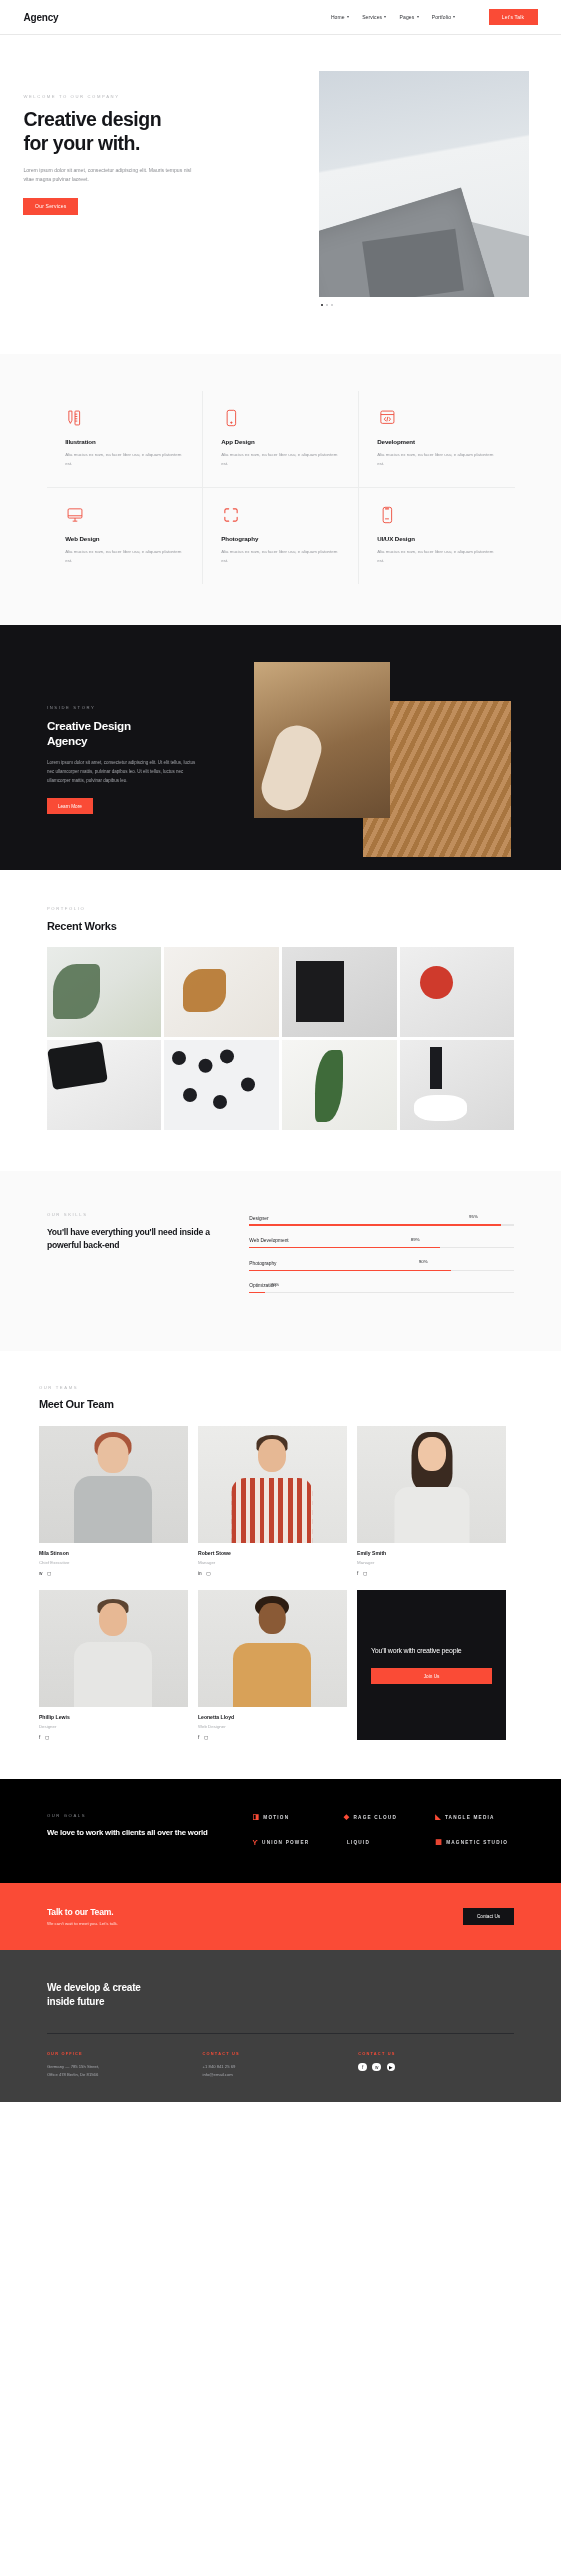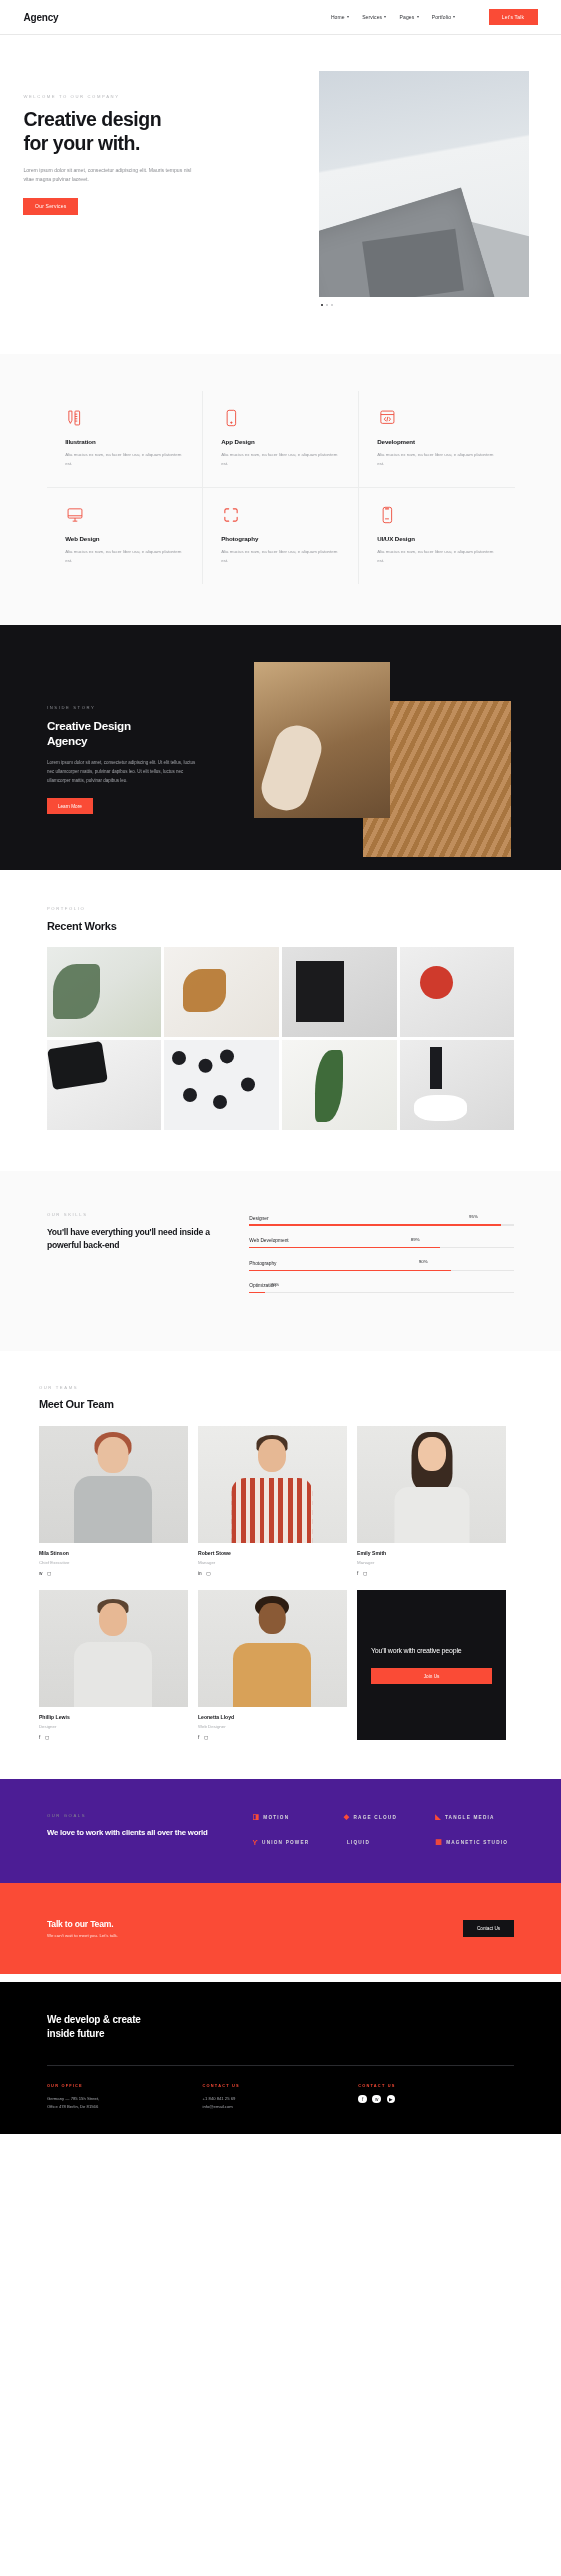--- a/index.html
+++ b/index.html
@@ -161,39 +161,39 @@
   .m5 .body{position:absolute;left:50%;bottom:0;transform:translateX(-50%);width:78px;height:64px;border-radius:15.6px 15.6px 0 0;background:#d8a158;}
   .member-name { font-size:5.1px; font-weight:700; margin-top:7px; color:#15161a; }
   .member-role { font-size:4.4px; color:#a9abaf; margin-top:3.9px; }
   .member-social { display:flex; gap:4.7px; margin-top:6.2px; }
   .member-social span { font-size:4.7px; color:#1c1d21; cursor:pointer; }
   .join-card { background:#121215; padding:20px 14px; display:flex; flex-direction:column; justify-content:center; }
   .join-card h3 { font-size:7px; line-height:1.55; color:#fff; font-weight:400; letter-spacing:-0.2px; }
   .btn-join { background:#fa4b36; color:#fff; border:none; font-size:4.7px; padding:5.5px 0; margin-top:11px; cursor:pointer; font-family:"Liberation Sans", sans-serif; width:100%; }
 
   
-  .goals { background:#4c1d95; padding:34px 0 37px 0; }
+  .goals { background:#000000; padding:34px 0 37px 0; }
   .goals-inner { width:514px; margin:0 auto; padding:0 23.4px; display:flex; }
   .goals-left { width:179px; }
   .goals .eyebrow { color:#87898e; }
   .goals-left h2 { font-size:7.8px; line-height:1.6; font-weight:700; color:#fff; letter-spacing:-0.2px; }
   .logos { flex:1; display:grid; grid-template-columns:repeat(3,1fr); gap:17px 12.5px; padding-left:26.5px; align-content:center; }
   .client-logo { font-size:4.7px; letter-spacing:1.2px; color:#fa4b36; font-weight:700; display:flex; align-items:center; gap:3.1px; }
   .client-logo .mark { color:#fa4b36; font-size:7px; }
   .client-logo .tx { color:#d9dadd; }
 
   
   .cta { background:#fa4b36; padding:23.4px 0; }
-  .cta-inner { width:514px; margin:12px auto; padding:0 23.4px; display:flex; align-items:center; }
+  .cta-inner { width:514px; margin:0 auto; padding:0 23.4px; display:flex; align-items:center; }
   .cta h2 { font-size:8.6px; font-weight:700; color:#fff; letter-spacing:-0.2px; }
   .cta p { font-size:4.4px; color:#ffe0db; margin-top:4.7px; }
   .btn-contact { margin-left:auto; background:#121215; color:#fff; border:none; font-size:4.7px; padding:6.2px 14px; cursor:pointer; font-family:"Liberation Sans", sans-serif; }
 
   
-  .footer { background:#000000; padding:31px 0 23.4px 0;margin-top:8px; }
+  .footer { background:#404040; padding:31px 0 23.4px 0; }
   .footer-inner { width:514px; margin:0 auto; padding:0 23.4px; }
   .footer h2 { font-size:10px; line-height:1.45; font-weight:700; color:#fff; letter-spacing:-0.2px; }
   .footer-sep { height:0.8px; background:#2a2b2f; margin:23.4px 0 17px 0; }
   .footer-cols { display:flex; }
   .fcol { width:33.33%; }
   .fcol h4 { font-size:3.9px; letter-spacing:1.2px; color:#fa4b36; text-transform:uppercase; margin-bottom:7px; }
   .fcol p { font-size:4.2px; line-height:1.9; color:#a6a8ad; }
   .social { display:flex; gap:5.5px; margin-top:1.6px; }
   .soc { width:8.6px; height:8.6px; border-radius:50%; background:#fff; color:#121215;
     display:flex; align-items:center; justify-content:center; font-size:4.7px; cursor:pointer; }

